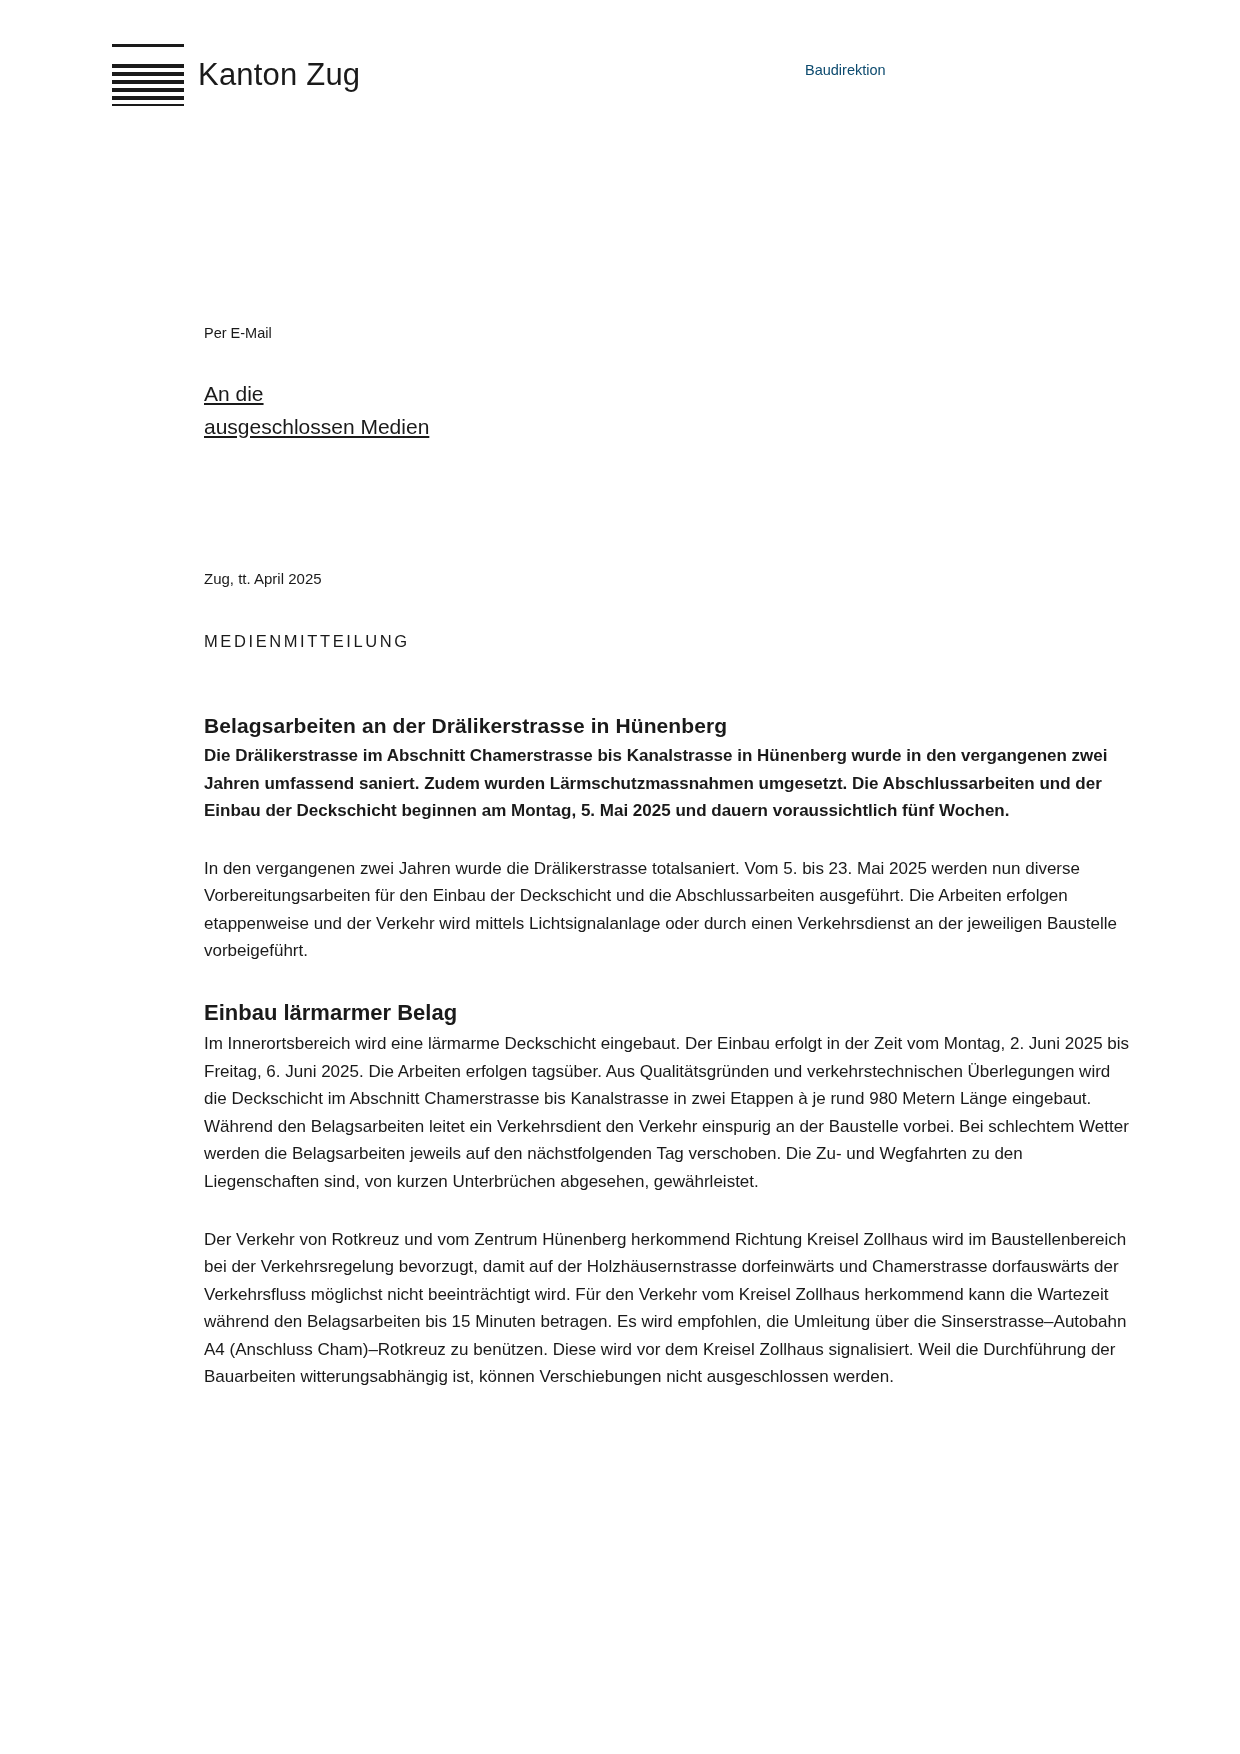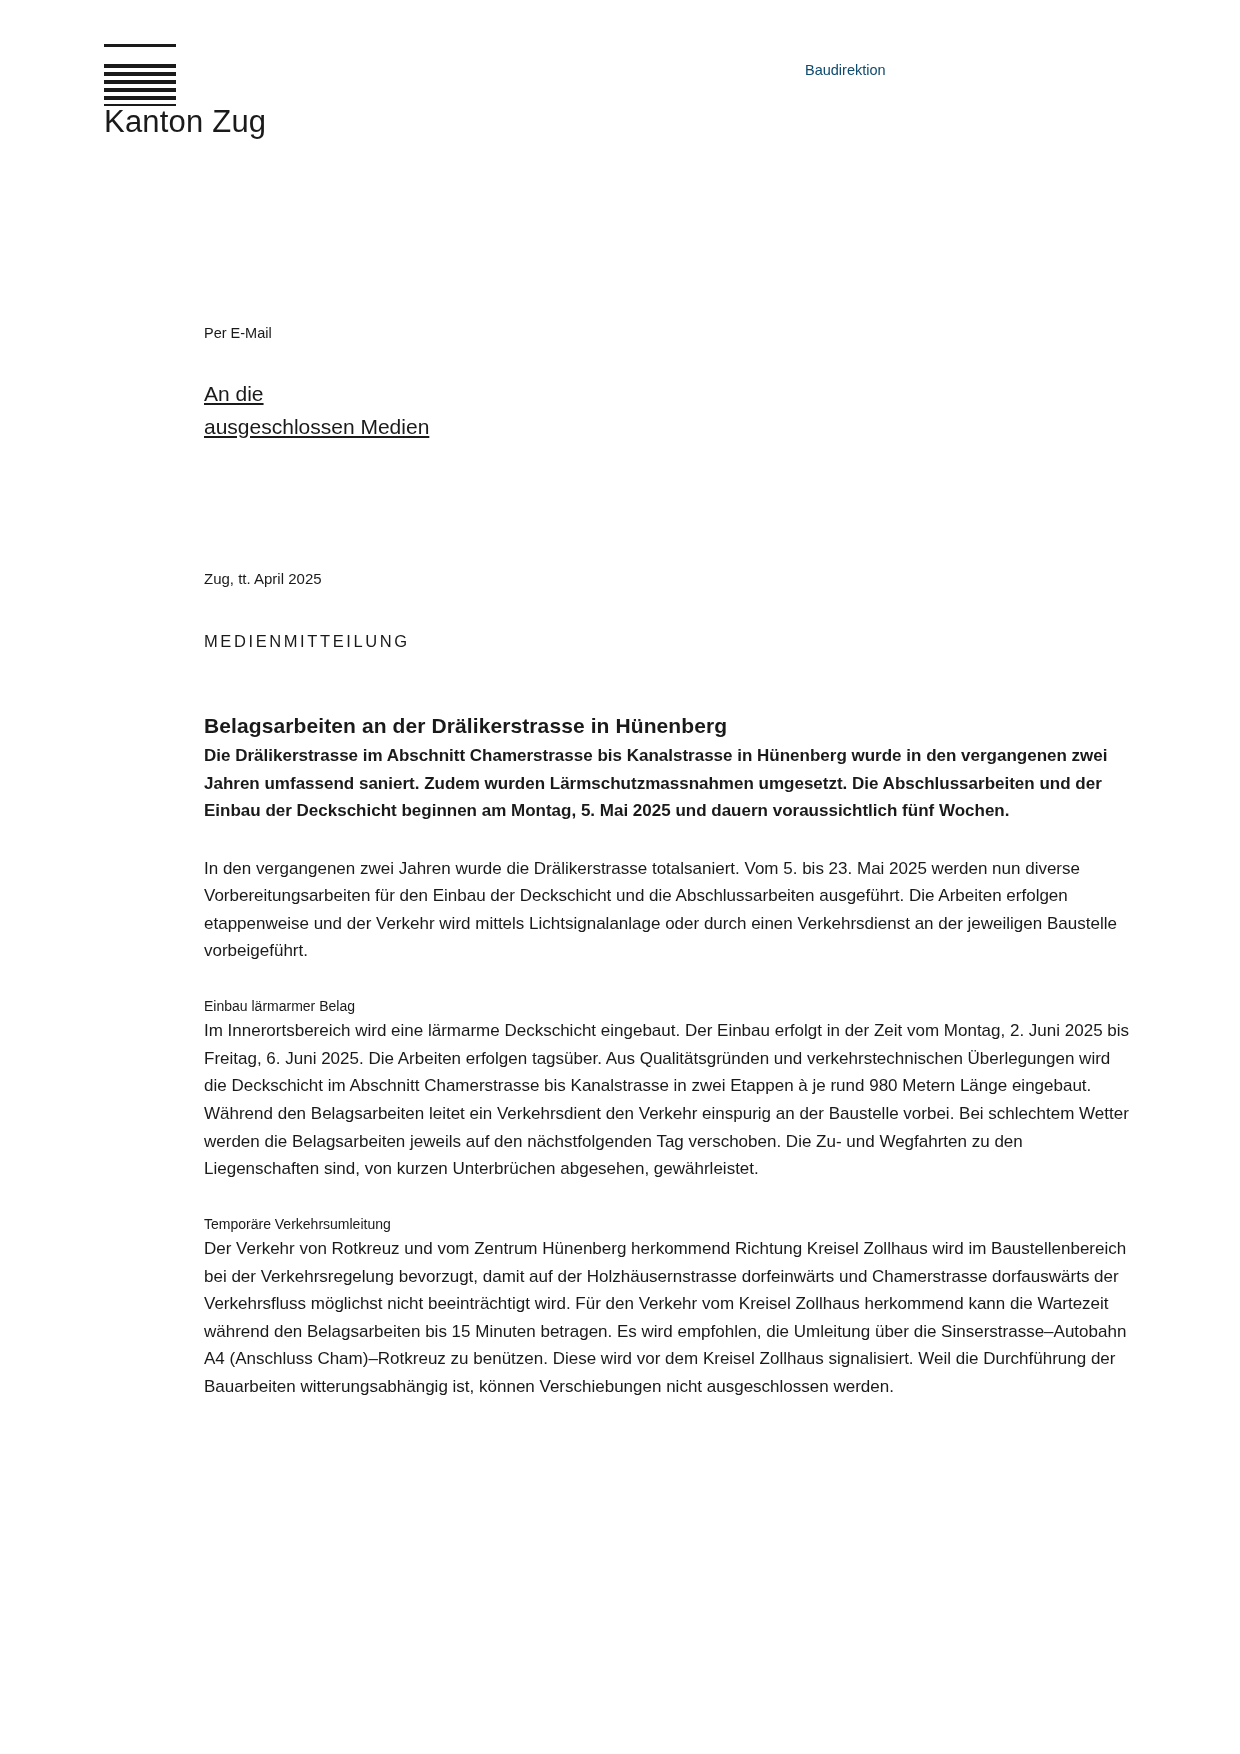--- a/index.html
+++ b/index.html
@@ -23,25 +23,24 @@
   
   .header {
     position: absolute;
     top: 44px;
     left: 0;
     width: 100%;
     height: 90px;
   }
   .logo-block {
     position: absolute;
-    left: 104px;
+    left: 112px;
     top: 0;
     display: flex;
-    align-items: flex-start;
-    flex-direction: column;
+    align-items: center;
   }
   .logo-mark {
     width: 72px;
     height: 62px;
     position: relative;
     margin-right: 14px;
   }
   .logo-mark .bar {
     position: absolute;
     left: 0;
@@ -140,22 +139,22 @@
     font-weight: bold;
     line-height: 1.62;
     margin: 0 0 30px 0;
   }
   p.para {
     font-size: 17px;
     line-height: 1.62;
     margin: 0 0 30px 0;
   }
   h3.sub {
-    font-size: 14px;
-    font-weight: normal;
+    font-size: 22px;
+    font-weight: bold;
     line-height: 1.62;
     margin: 0;
   }
   .tight {
     margin-top: 0;
   }
 
   
   .footer {
     position: absolute;
@@ -198,19 +197,18 @@
     <div class="headline">Belagsarbeiten an der Drälikerstrasse in Hünenberg</div>
 
     <div class="body">
       <p class="lead">Die Drälikerstrasse im Abschnitt Chamerstrasse bis Kanalstrasse in Hünenberg wurde in den vergangenen zwei Jahren umfassend saniert. Zudem wurden Lärmschutzmassnahmen umgesetzt. Die Abschlussarbeiten und der Einbau der Deckschicht beginnen am Montag, 5. Mai 2025 und dauern voraussichtlich fünf Wochen.</p>
 
       <p class="para">In den vergangenen zwei Jahren wurde die Drälikerstrasse totalsaniert. Vom 5. bis 23. Mai 2025 werden nun diverse Vorbereitungsarbeiten für den Einbau der Deckschicht und die Abschlussarbeiten ausgeführt. Die Arbeiten erfolgen etappenweise und der Verkehr wird mittels Lichtsignalanlage oder durch einen Verkehrsdienst an der jeweiligen Baustelle vorbeigeführt.</p>
 
       <h3 class="sub">Einbau lärmarmer Belag</h3>
       <p class="para tight">Im Innerortsbereich wird eine lärmarme Deckschicht eingebaut. Der Einbau erfolgt in der Zeit vom Montag, 2. Juni 2025 bis Freitag, 6. Juni 2025. Die Arbeiten erfolgen tagsüber. Aus Qualitätsgründen und verkehrstechnischen Überlegungen wird die Deckschicht im Abschnitt Chamerstrasse bis Kanalstrasse in zwei Etappen à je rund 980 Metern Länge eingebaut. Während den Belagsarbeiten leitet ein Verkehrsdient den Verkehr einspurig an der Baustelle vorbei. Bei schlechtem Wetter werden die Belagsarbeiten jeweils auf den nächstfolgenden Tag verschoben. Die Zu- und Wegfahrten zu den Liegenschaften sind, von kurzen Unterbrüchen abgesehen, gewährleistet.</p>
 
-      <h3 class="sub">Temporäre Verkehrsumleitung</h3>
       <p class="para tight">Der Verkehr von Rotkreuz und vom Zentrum Hünenberg herkommend Richtung Kreisel Zollhaus wird im Baustellenbereich bei der Verkehrsregelung bevorzugt, damit auf der Holzhäusernstrasse dorfeinwärts und Chamerstrasse dorfauswärts der Verkehrsfluss möglichst nicht beeinträchtigt wird. Für den Verkehr vom Kreisel Zollhaus herkommend kann die Wartezeit während den Belagsarbeiten bis 15 Minuten betragen. Es wird empfohlen, die Umleitung über die Sinserstrasse–Autobahn A4 (Anschluss Cham)–Rotkreuz zu benützen. Diese wird vor dem Kreisel Zollhaus signalisiert. Weil die Durchführung der Bauarbeiten witterungsabhängig ist, können Verschiebungen nicht ausgeschlossen werden.</p>
     </div>
   </div>
 
 
 </div>
 
 </body></html>

